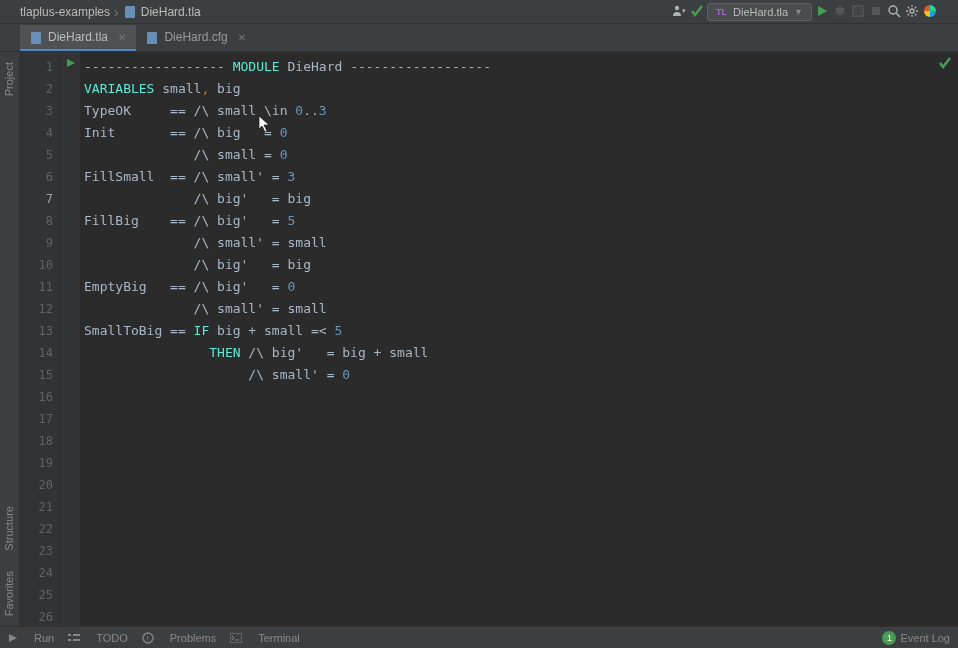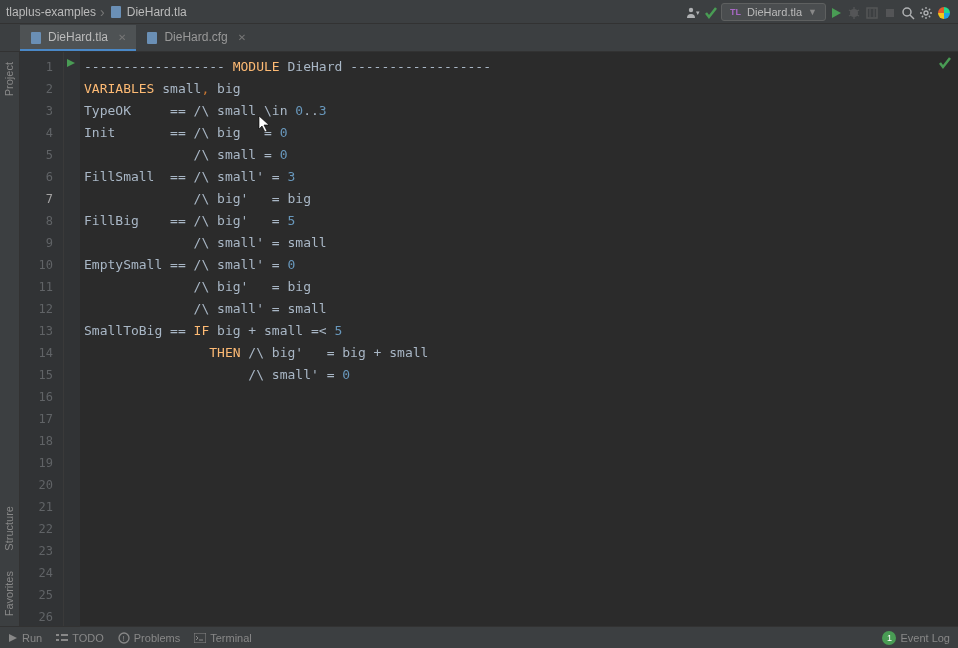--- a/index.html
+++ b/index.html
@@ -13,21 +13,21 @@
       font-size: 12px;
       position: relative;
     }
     
     
     .top-nav {
       height: 24px;
       background: #3c3f41;
       display: flex;
       align-items: center;
-      padding: 0 6px;
+      padding: 0 20px;
       border-bottom: 1px solid #323232;
     }
     .breadcrumb {
       display: flex;
       align-items: center;
       gap: 4px;
       flex: 1;
     }
     .breadcrumb-item {
       color: #bbbbbb;
@@ -41,21 +41,21 @@
       font-size: 14px;
     }
     .breadcrumb-icon {
       width: 14px; height: 14px;
       display: inline-flex;
       align-items: center;
       justify-content: center;
     }
     .top-nav-right {
       display: flex;
-      align-items: flex-end;
+      align-items: flex-start;
       gap: 2px;
     }
     .nav-icon {
       width: 16px; height: 16px;
       display: flex;
       align-items: center;
       justify-content: center;
       cursor: pointer;
       color: #afb1b3;
     }
@@ -191,21 +191,21 @@
       padding-left: 4px;
     }
     .code-line {
       line-height: 22px;
       white-space: pre;
       color: #a9b7c6;
     }
     .code-line.current {
       background: #323232;
     }
-    .kw { color: #fdba74; }
+    .kw { color: #5eead4; }
     .num { color: #6897bb; }
     .punct { color: #cc7832; }
     
     .checkmark {
       position: absolute;
       top: 4px;
       right: 6px;
       color: #499c54;
       font-size: 14px;
     }
@@ -234,21 +234,21 @@
       color: #888;
     }
     .bottom-left {
       display: flex;
       align-items: center;
       gap: 14px;
     }
     .bottom-item {
       display: flex;
       align-items: center;
-      gap: 4px;
+      gap: 16px;
       cursor: pointer;
     }
     .bottom-right {
       margin-left: auto;
       display: flex;
       align-items: center;
       gap: 4px;
     }
     .event-badge {
       background: #499c54;
@@ -426,23 +426,23 @@
       <div class="code-line"><span></span></div>
       <div class="code-line"><span>Init       == /\ big   = </span><span class="num">0</span></div>
       <div class="code-line"><span>              /\ small = </span><span class="num">0</span></div>
       <div class="code-line"><span></span></div>
       <div class="code-line"><span>FillSmall  == /\ small' = </span><span class="num">3</span></div>
       <div class="code-line"><span>              /\ big'   = big</span></div>
       <div class="code-line"><span></span></div>
       <div class="code-line"><span>FillBig    == /\ big'   = </span><span class="num">5</span></div>
       <div class="code-line"><span>              /\ small' = small</span></div>
       <div class="code-line"><span></span></div>
-      <div class="code-line"><span>EmptySmall == /\ small' = </span><span class="num">0</span></div>
       <div class="code-line"><span>              /\ big'   = big</span></div>
       <div class="code-line"><span></span></div>
+      <div class="code-line"><span>EmptyBig   == /\ big'   = </span><span class="num">0</span></div>
       <div class="code-line"><span>              /\ small' = small</span></div>
       <div class="code-line"><span></span></div>
       <div class="code-line"><span>SmallToBig == </span><span class="kw">IF</span><span> big + small =&lt; </span><span class="num">5</span></div>
       <div class="code-line"><span>                </span><span class="kw">THEN</span><span> /\ big'   = big + small</span></div>
       <div class="code-line"><span>                     /\ small' = </span><span class="num">0</span></div>
     </div>
   <span class="checkmark">
     <svg width="14" height="14" viewBox="0 0 14 14">
         <path d="M2 7 L5 11 L12 2" stroke="#499c54" stroke-width="2.5" fill="none"></path>
       </svg>

